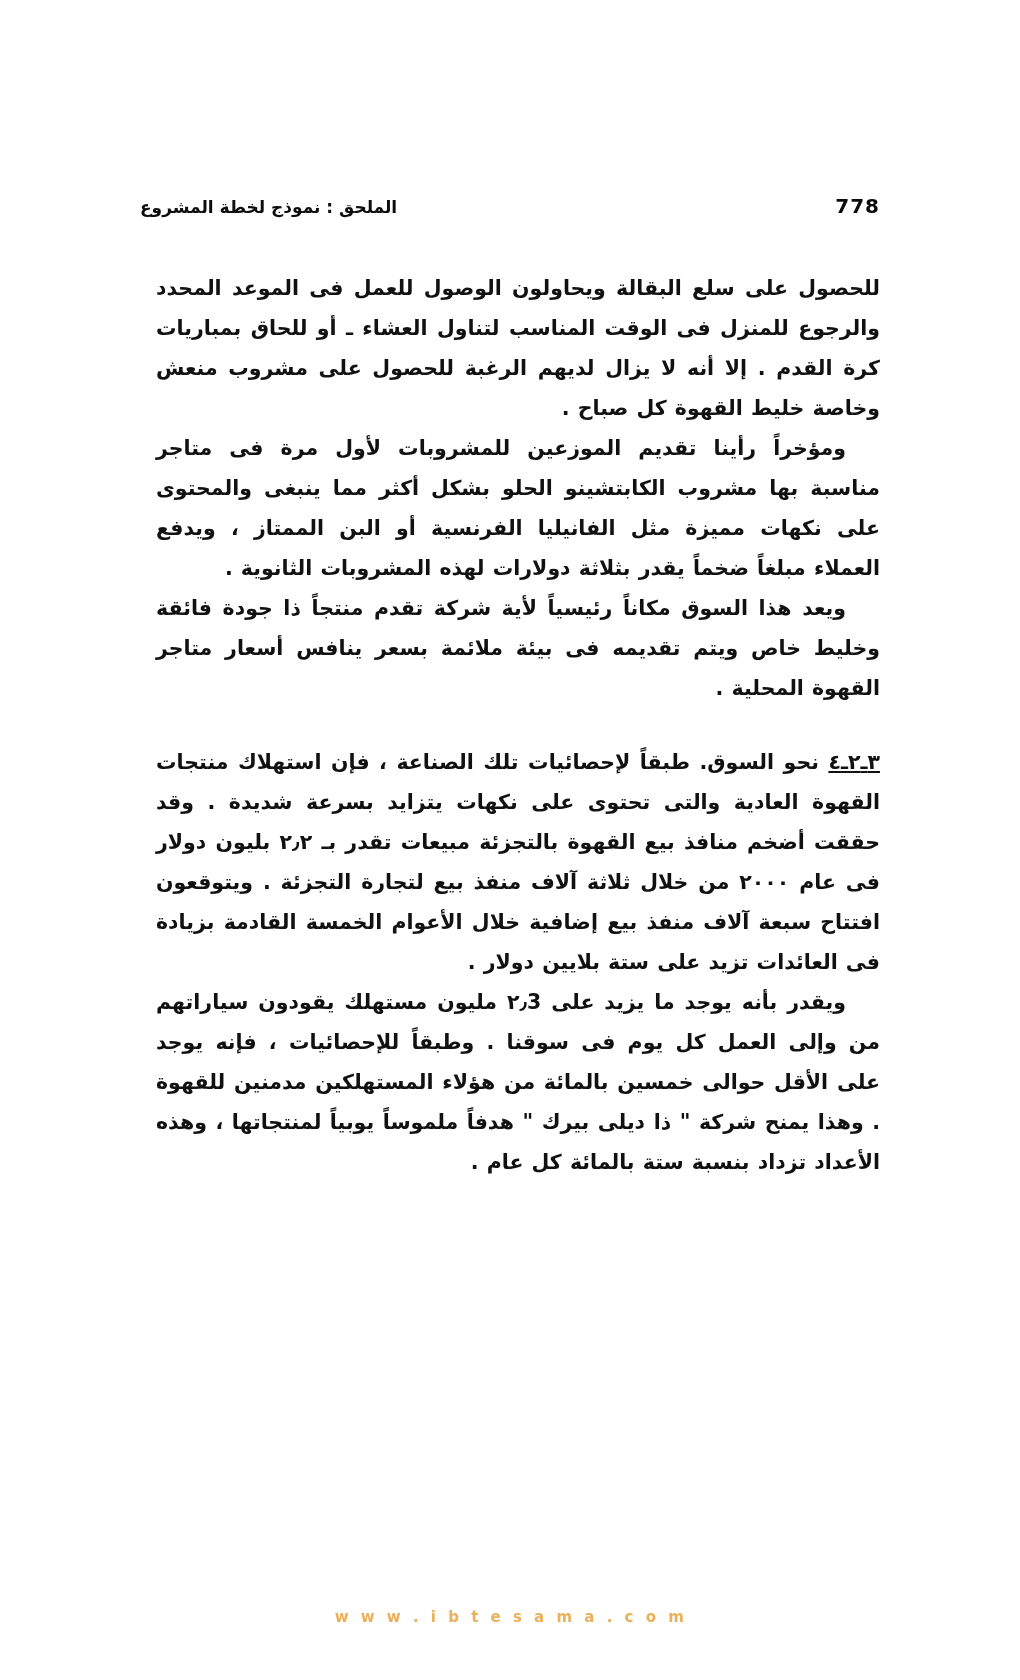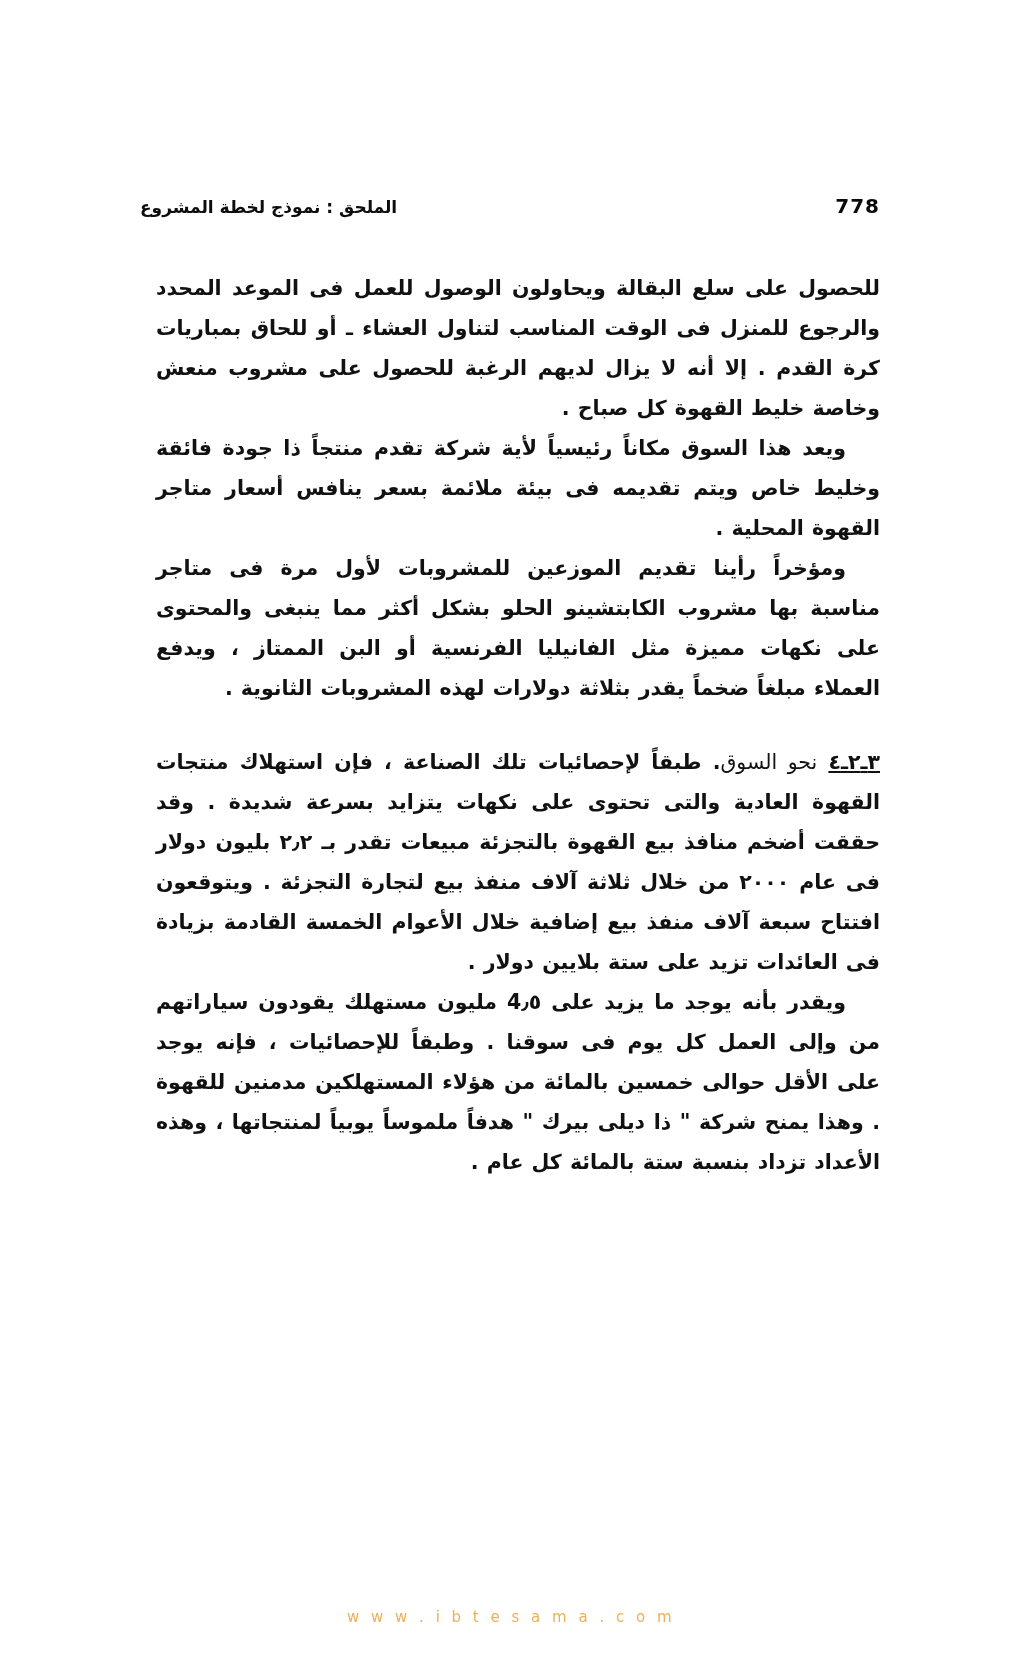--- a/index.html
+++ b/index.html
@@ -76,61 +76,62 @@
   .block-gap {
     height: 34px;
   }
 
   .sec-num {
     font-weight: 700;
     letter-spacing: 0.5px;
     text-decoration: underline;
   }
   .sec-title {
-    font-weight: 400;
+    font-weight: 700;
   }
 
   
   .watermark {
     position: absolute;
     left: 2px;
     right: 0;
     top: 1608px;
     text-align: center;
     direction: ltr;
     font-family: "DejaVu Sans", sans-serif;
     font-size: 15px;
     letter-spacing: 3.5px;
     color: #e8a33d;
     opacity: 0.85;
     white-space: pre;
+    font-weight: bold;
   }
 </style>
 </head>
 <body>
 
 <div class="page">
 
   <div class="running-head">
     <span class="folio">778</span>
     <span class="head-title">الملحق : نموذج لخطة المشروع</span>
   </div>
 
   <div class="body-col">
 
     <p class="para">للحصول على سلع البقالة ويحاولون الوصول للعمل فى الموعد المحدد والرجوع للمنزل فى الوقت المناسب لتناول العشاء ـ أو للحاق بمباريات كرة القدم . إلا أنه لا يزال لديهم الرغبة للحصول على مشروب منعش وخاصة خليط القهوة كل صباح .</p>
 
+    <p class="para indent">ومؤخراً رأينا تقديم الموزعين للمشروبات لأول مرة فى متاجر مناسبة بها مشروب الكابتشينو الحلو بشكل أكثر مما ينبغى والمحتوى على نكهات مميزة مثل الفانيليا الفرنسية أو البن الممتاز ، ويدفع العملاء مبلغاً ضخماً يقدر بثلاثة دولارات لهذه المشروبات الثانوية .</p>
+
     <p class="para indent">ويعد هذا السوق مكاناً رئيسياً لأية شركة تقدم منتجاً ذا جودة فائقة وخليط خاص ويتم تقديمه فى بيئة ملائمة بسعر ينافس أسعار متاجر القهوة المحلية .</p>
-
-    <p class="para indent">ومؤخراً رأينا تقديم الموزعين للمشروبات لأول مرة فى متاجر مناسبة بها مشروب الكابتشينو الحلو بشكل أكثر مما ينبغى والمحتوى على نكهات مميزة مثل الفانيليا الفرنسية أو البن الممتاز ، ويدفع العملاء مبلغاً ضخماً يقدر بثلاثة دولارات لهذه المشروبات الثانوية .</p>
 
     <div class="block-gap"></div>
 
     <p class="para"><span class="sec-num">٣ـ٢ـ٤</span> <span class="sec-title">نحو السوق</span><span>. طبقاً لإحصائيات تلك الصناعة ، فإن استهلاك منتجات القهوة العادية والتى تحتوى على نكهات يتزايد بسرعة شديدة . وقد حققت أضخم منافذ بيع القهوة بالتجزئة مبيعات تقدر بـ ٢٫٢ بليون دولار فى عام ٢٠٠٠ من خلال ثلاثة آلاف منفذ بيع لتجارة التجزئة . ويتوقعون افتتاح سبعة آلاف منفذ بيع إضافية خلال الأعوام الخمسة القادمة بزيادة فى العائدات تزيد على ستة بلايين دولار .</span></p>
 
 
-    <p class="para indent">ويقدر بأنه يوجد ما يزيد على 4٫٥ مليون مستهلك يقودون سياراتهم من وإلى العمل كل يوم فى سوقنا . وطبقاً للإحصائيات ، فإنه يوجد على الأقل حوالى خمسين بالمائة من هؤلاء المستهلكين مدمنين للقهوة . وهذا يمنح شركة " ذا ديلى بيرك " هدفاً ملموساً يوبياً لمنتجاتها ، وهذه الأعداد تزداد بنسبة ستة بالمائة كل عام .</p>
+    <p class="para indent">ويقدر بأنه يوجد ما يزيد على ٢٫3 مليون مستهلك يقودون سياراتهم من وإلى العمل كل يوم فى سوقنا . وطبقاً للإحصائيات ، فإنه يوجد على الأقل حوالى خمسين بالمائة من هؤلاء المستهلكين مدمنين للقهوة . وهذا يمنح شركة " ذا ديلى بيرك " هدفاً ملموساً يوبياً لمنتجاتها ، وهذه الأعداد تزداد بنسبة ستة بالمائة كل عام .</p>
 
   </div>
 
   <div class="watermark">w w w . i b t e s a m a . c o m</div>
 
 </div>
 
 </body></html>

